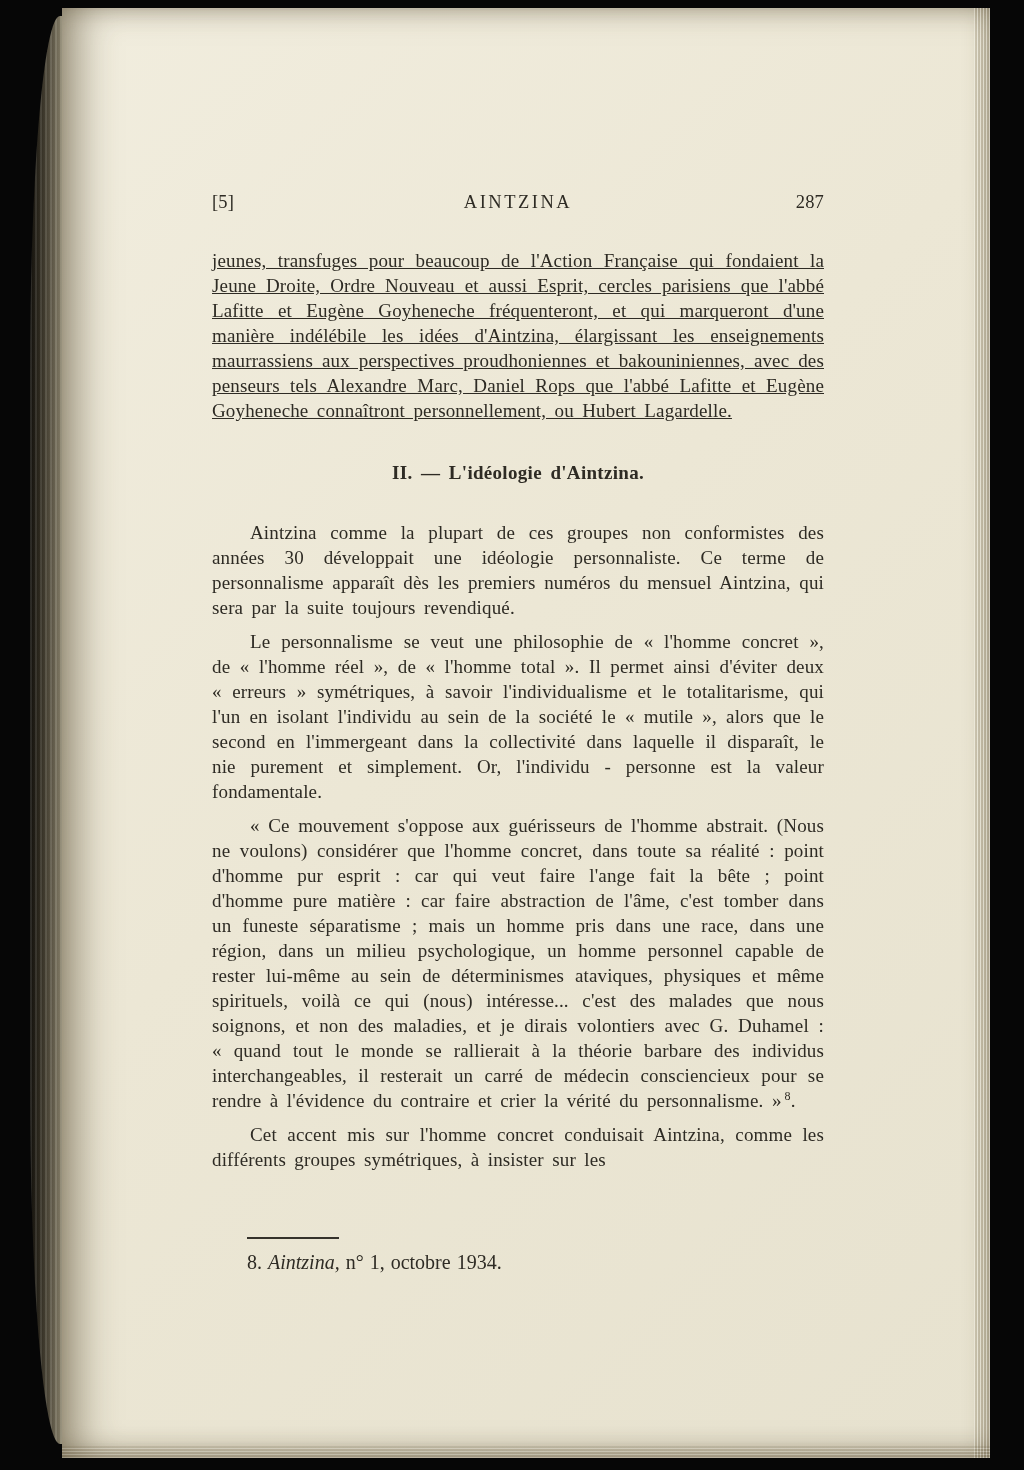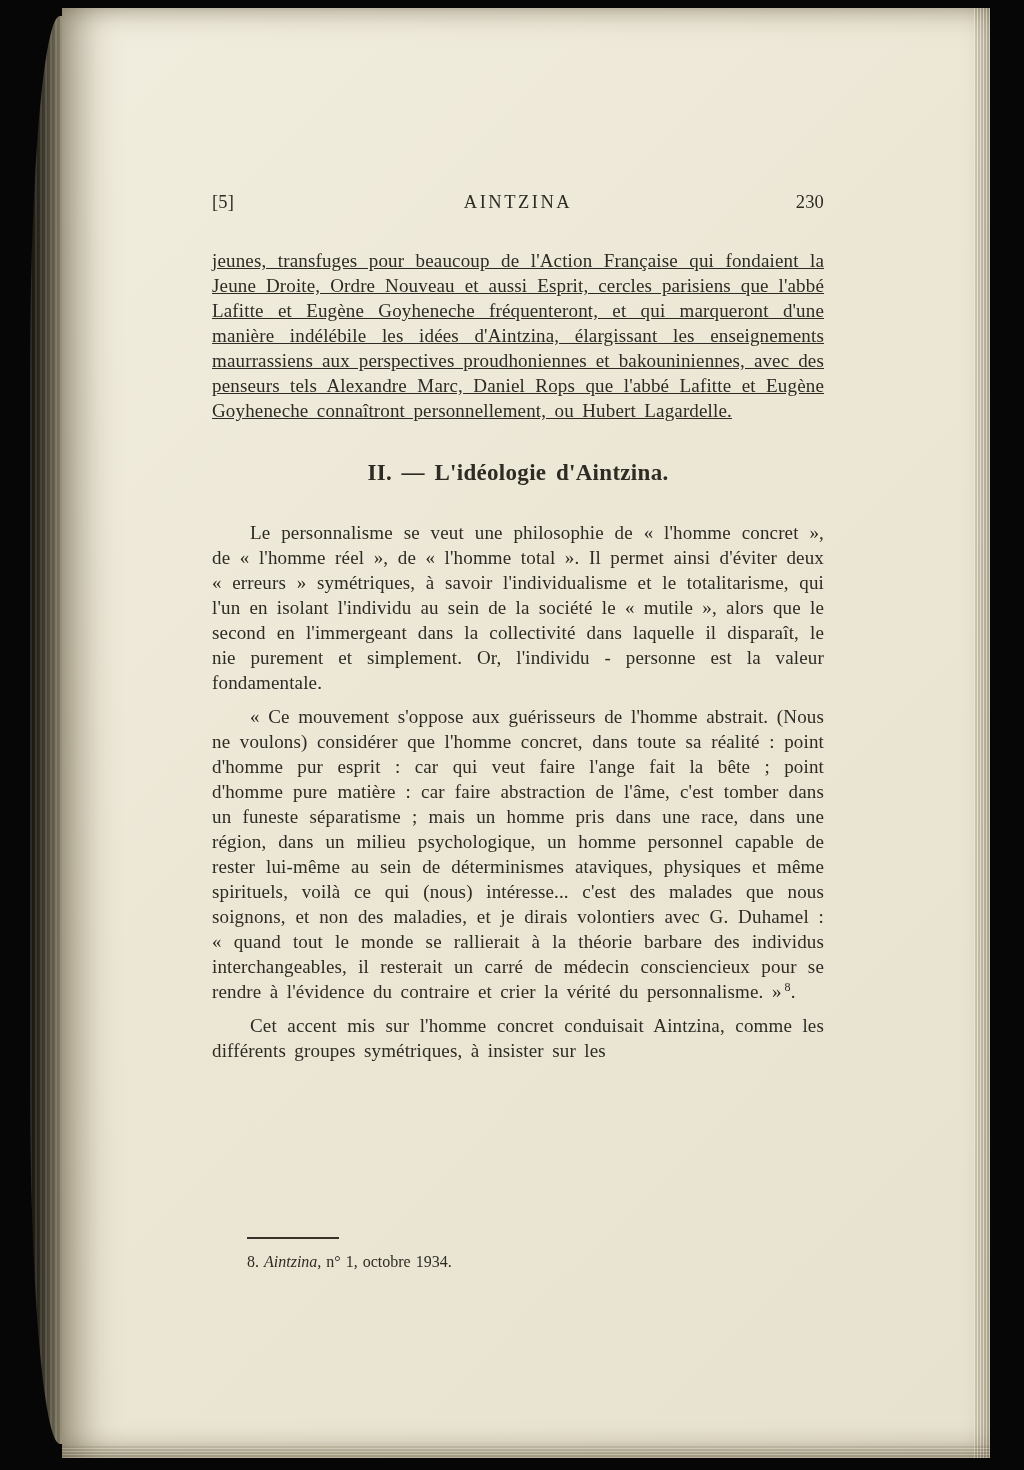--- a/index.html
+++ b/index.html
@@ -101,21 +101,21 @@
   }
   .para {
     margin: 0 0 9px 0;
     text-indent: 38px;
   }
   .para.no-indent {
     text-indent: 0;
     text-decoration: underline;
   }
   .section-heading {
-    font-size: 23px;
+    font-size: 19px;
     font-weight: bold;
     text-align: center;
     text-indent: 0;
     margin: 37px 0 35px 0;
     letter-spacing: 0.3px;
   }
   sup.fnref {
     font-size: 12px;
     line-height: 0;
     margin-left: 3px;
@@ -128,21 +128,21 @@
     color: #2e2b24;
   }
   .footnote-rule {
     width: 92px;
     height: 2px;
     background: #35322b;
     margin-bottom: 13px;
   }
   .footnote {
     margin: 0;
-    font-size: 16px;
+    font-size: 20px;
     line-height: 20px;
     text-align: left;
     word-spacing: 1px;
   }
 </style>
 </head>
 <body>
 
 <div class="scene">
 
@@ -150,27 +150,28 @@
 
   <div class="page">
     <div class="right-edges"></div>
     <div class="bottom-edges"></div>
 
     <div class="content">
 
       <div class="page-header">
         <span>[5]</span>
         <span class="running-title">AINTZINA</span>
-        <span>230</span>
+        <span>287</span>
       </div>
 
       <p class="para no-indent">jeunes, transfuges pour beaucoup de l'Action Française qui fondaient la Jeune Droite, Ordre Nouveau et aussi Esprit, cercles parisiens que l'abbé Lafitte et Eugène Goyheneche fréquenteront, et qui marqueront d'une manière indélébile les idées d'Aintzina, élargissant les enseignements maurrassiens aux perspectives proudhoniennes et bakouniniennes, avec des penseurs tels Alexandre Marc, Daniel Rops que l'abbé Lafitte et Eugène Goyheneche connaîtront personnellement, ou Hubert Lagardelle.</p>
 
       <h2 class="section-heading">II. — L'idéologie d'Aintzina.</h2>
 
+      <p class="para">Aintzina comme la plupart de ces groupes non conformistes des années 30 développait une idéologie personnaliste. Ce terme de personnalisme apparaît dès les premiers numéros du mensuel Aintzina, qui sera par la suite toujours revendiqué.</p>
 
       <p class="para">Le personnalisme se veut une philosophie de « l'homme concret », de « l'homme réel », de « l'homme total ». Il permet ainsi d'éviter deux « erreurs » symétriques, à savoir l'individualisme et le totalitarisme, qui l'un en isolant l'individu au sein de la société le « mutile », alors que le second en l'immergeant dans la collectivité dans laquelle il disparaît, le nie purement et simplement. Or, l'individu - personne est la valeur fondamentale.</p>
 
       <p class="para"><span>« Ce mouvement s'oppose aux guérisseurs de l'homme abstrait. (Nous ne voulons) considérer que l'homme concret, dans toute sa réalité : point d'homme pur esprit : car qui veut faire l'ange fait la bête ; point d'homme pure matière : car faire abstraction de l'âme, c'est tomber dans un funeste séparatisme ; mais un homme pris dans une race, dans une région, dans un milieu psychologique, un homme personnel capable de rester lui-même au sein de déterminismes ataviques, physiques et même spirituels, voilà ce qui (nous) intéresse... c'est des malades que nous soignons, et non des maladies, et je dirais volontiers avec G. Duhamel : « quand tout le monde se rallierait à la théorie barbare des individus interchangeables, il resterait un carré de médecin consciencieux pour se rendre à l'évidence du contraire et crier la vérité du personnalisme. »</span><sup class="fnref">8</sup><span>.</span></p>
 
       <p class="para">Cet accent mis sur l'homme concret conduisait Aintzina, comme les différents groupes symétriques, à insister sur les</p>
     </div>
 
     <div class="footnote-block">
       <div class="footnote-rule"></div>

